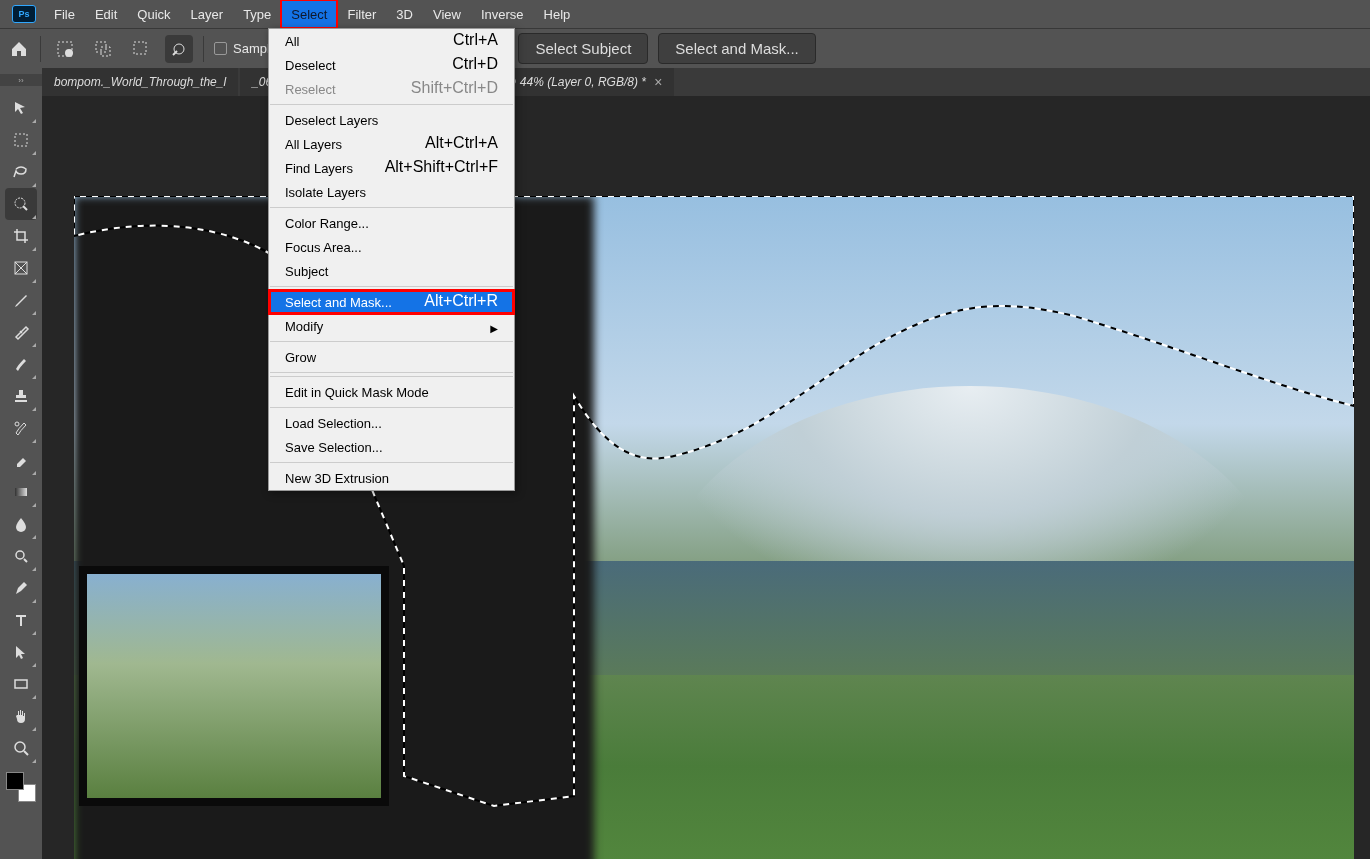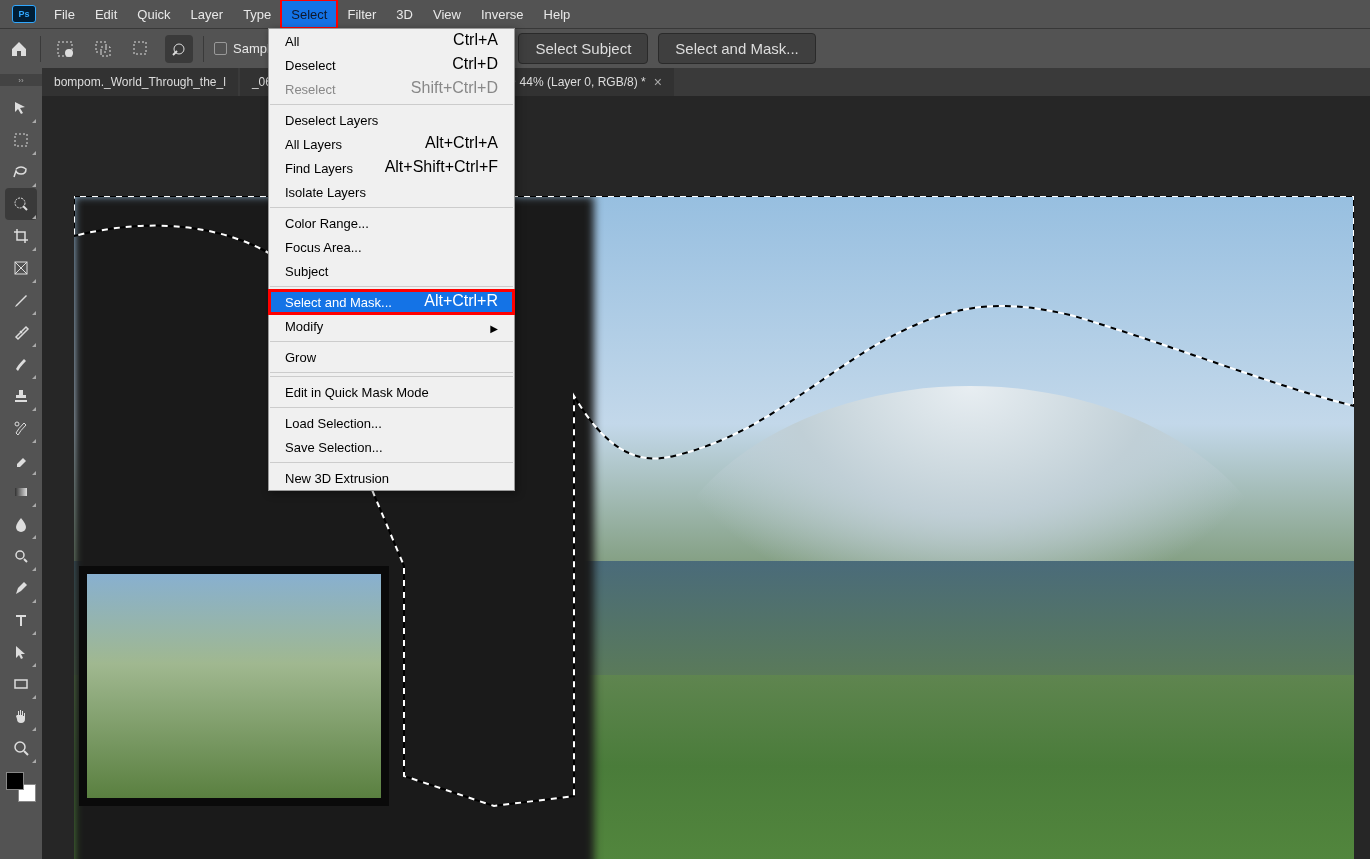--- a/index.html
+++ b/index.html
@@ -25,21 +25,21 @@
 .tool { width: 32px; height: 32px; display: flex; align-items: center; justify-content: center; border-radius: 4px; position: relative; }
 .tool.active { background: #3a3a3a; }
 .tool-tri { position: absolute; right: 1px; bottom: 1px; width: 0; height: 0; border-left: 4px solid transparent; border-bottom: 4px solid #aaa; }
 .collapse-hdr { width: 100%; height: 12px; background: #434343; margin-bottom: 4px; display:flex; align-items:center; justify-content:center; font-size:8px; color:#aaa;}
 .fgbg { width:30px; height:30px; position:relative; margin-top:6px;}
 .fgbg .fg { position:absolute; width:18px; height:18px; background:#000; border:1px solid #888; left:0; top:0;}
 .fgbg .bg { position:absolute; width:18px; height:18px; background:#fff; border:1px solid #888; right:0; bottom:0;}
 
 
 .tabbar { position: absolute; left: 42px; top: 68px; right: 0; height: 28px; background: #3a3a3a; display: flex; align-items: center; font-size: 12px; }
-.tab { background: #323232; color: #ddd; padding: 11px 12px; height: 28px; display: flex; align-items: center; gap: 8px; margin-right: 2px; max-width: 500px; }
+.tab { background: #323232; color: #ddd; padding: 11px 12px; height: 28px; display: flex; align-items: center; gap: 8px; margin-right: 2px; max-width: 500px; font-style: italic; }
 .tab .close { font-size: 14px; color: #aaa; }
 
 
 .canvas-area { position: absolute; left: 42px; top: 96px; right: 0; bottom: 0; background: #262626; }
 .canvas { position: absolute; left: 32px; top: 100px; width: 1280px; height: 760px; background: linear-gradient(to bottom, #97bfe0 0%, #c3d8ea 30%, #6d8b5e 55%, #4a7c3a 75%, #5a9040 100%); overflow: hidden; }
 .mountain { position:absolute; top:25%; left:45%; width:50%; height:30%; background: radial-gradient(ellipse at 50% 0%, #e8eef2 0%, #c0cfd6 40%, transparent 70%); border-radius: 50% 50% 0 0 / 100% 100% 0 0;}
 .hills { position:absolute; top:48%; left:0; width:100%; height:15%; background: linear-gradient(to bottom, #4a6b7a, #5a7a5a);}
 .camera { position:absolute; left:0; top:0; width:520px; height:100%; background: #1a1a1a; filter: blur(4px);}
 .camera-screen { position:absolute; left:5px; top:370px; width:310px; height:240px; background: linear-gradient(to bottom, #88b0d0 0%, #a0b890 40%, #5a8040 100%); border:8px solid #0a0a0a;}
 .sel-outline { position:absolute; left:0; top:0; width:100%; height:100%; pointer-events:none; }

